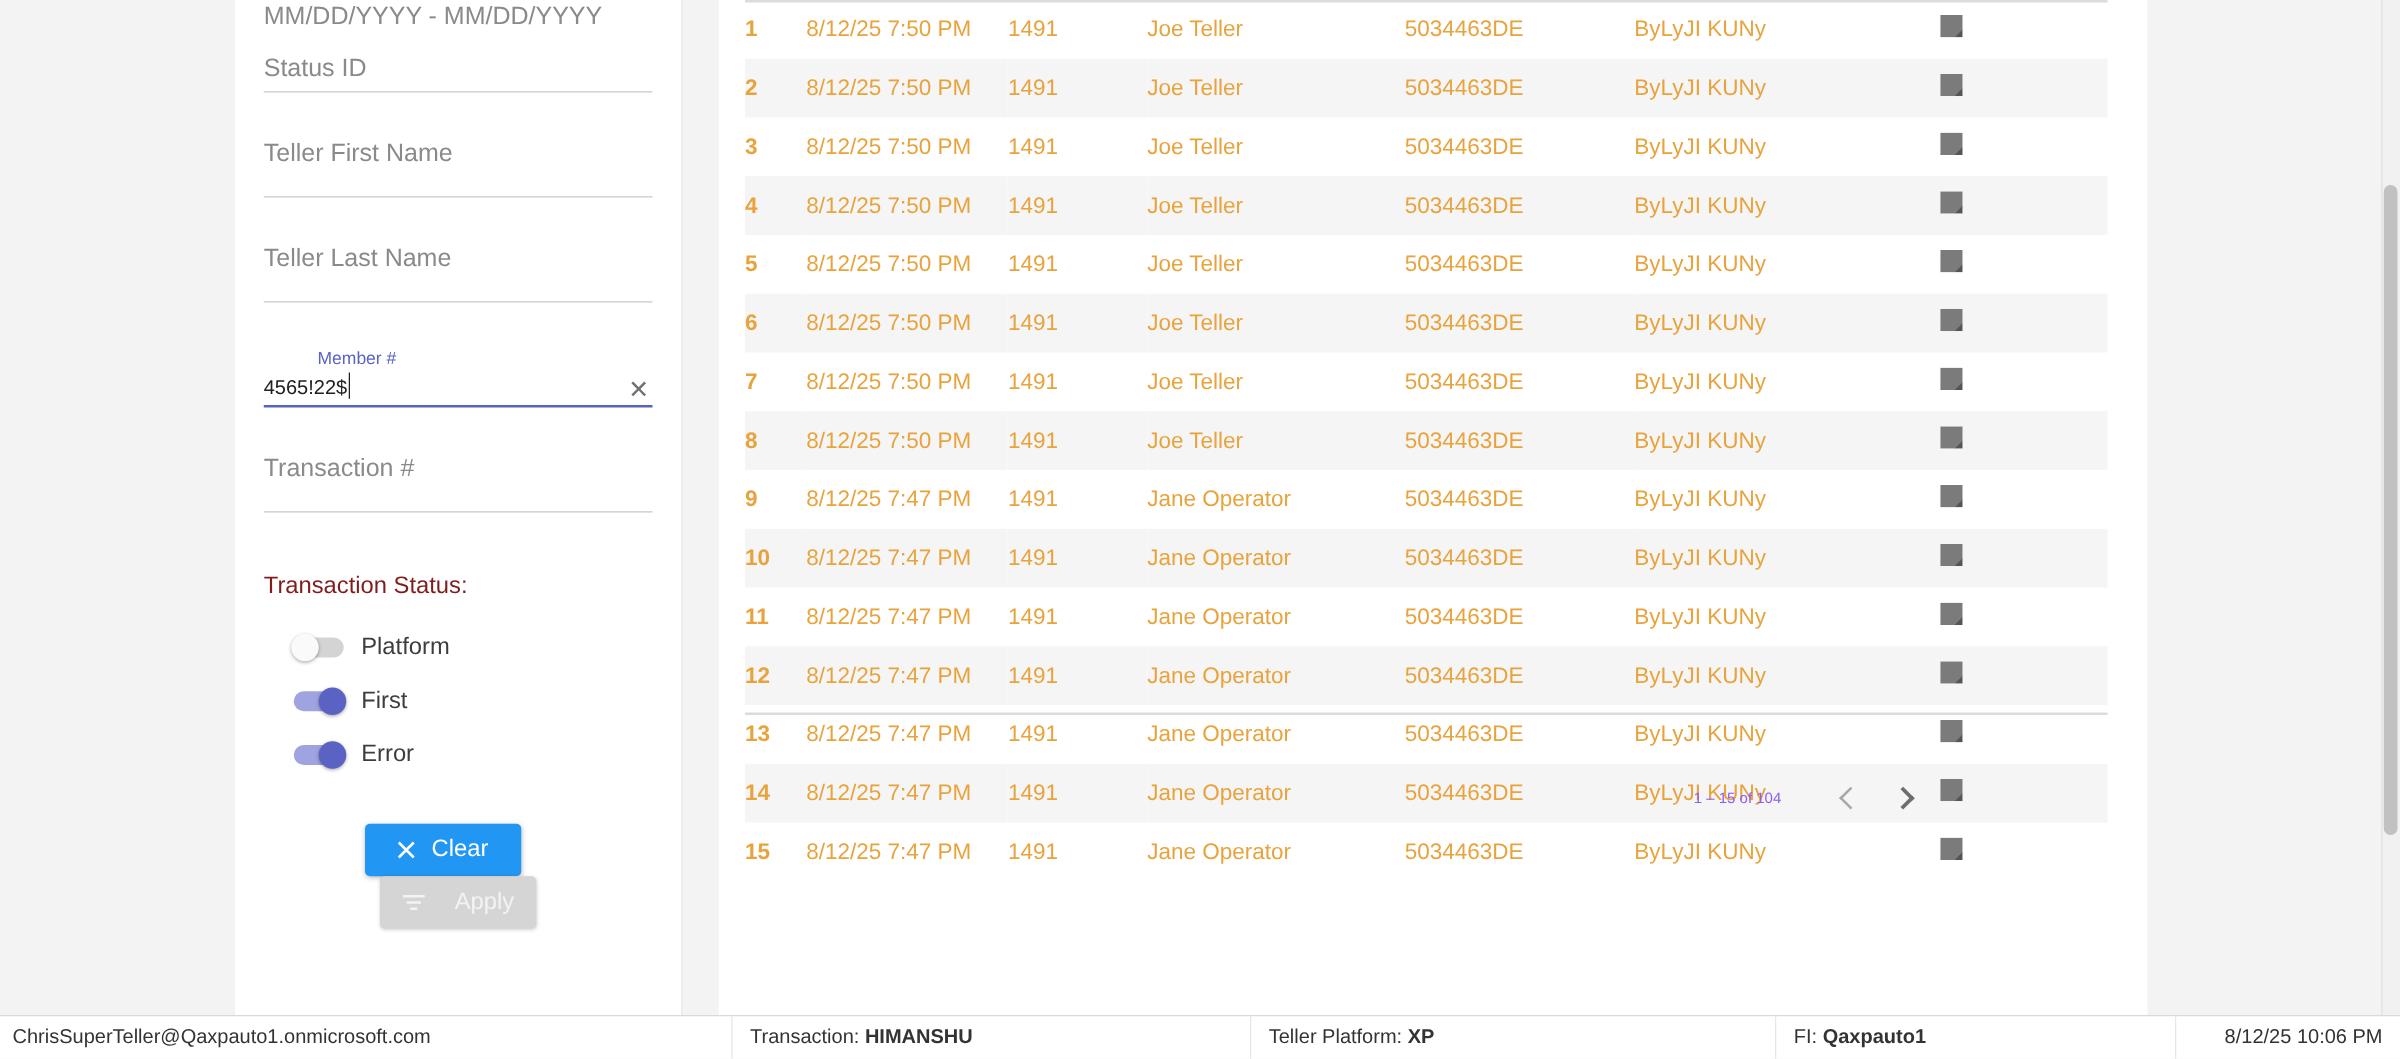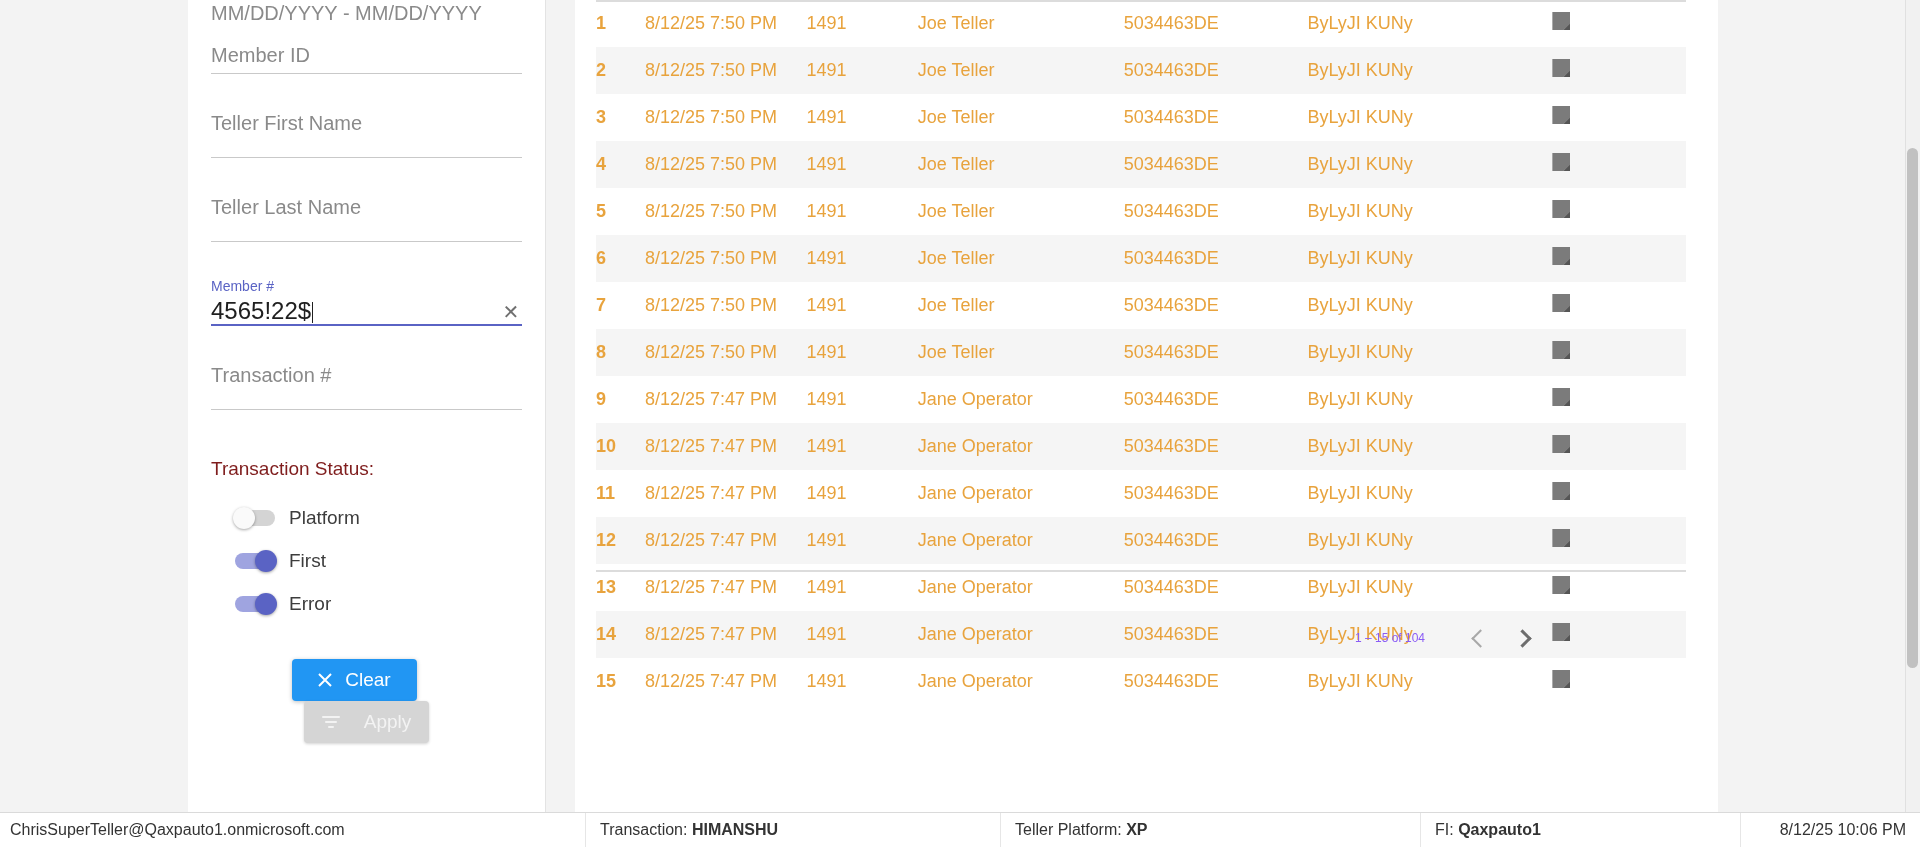--- a/index.html
+++ b/index.html
@@ -37,28 +37,29 @@
     border-bottom: 1px solid #c9c9c9;
   }
   .field .underline.focus {
     border-bottom: 2px solid #5a63c4;
   }
   .field .label-float {
     font-size: 14px;
     color: #5a63c4;
     line-height: 16px;
     margin-bottom: 4px;
+    margin-left: 43px;
   }
   .field .placeholder {
     font-size: 20px;
     color: #8a8a8a;
     line-height: 26px;
   }
   .field .value {
-    font-size: 24px;
+    font-size: 16px;
     color: #202020;
     line-height: 26px;
   }
   .caret {
     display: inline-block;
     width: 1px; height: 21px;
     background: #202020;
     vertical-align: -4px;
     margin-left: 1px;
   }
@@ -285,21 +286,21 @@
 
   <div class="left-edge-panel"></div>
 
   <div class="filter-panel">
 
     <div class="field date-hint">
       <div class="placeholder">MM/DD/YYYY - MM/DD/YYYY</div>
     </div>
 
     <div class="field" style="height:68px;">
-      <div class="placeholder">Member ID</div>
+      <div class="placeholder">Status ID</div>
       <div class="underline"></div>
     </div>
 
     <div class="field">
       <div class="placeholder">Teller First Name</div>
       <div class="underline"></div>
     </div>
 
     <div class="field">
       <div class="placeholder">Teller Last Name</div>

